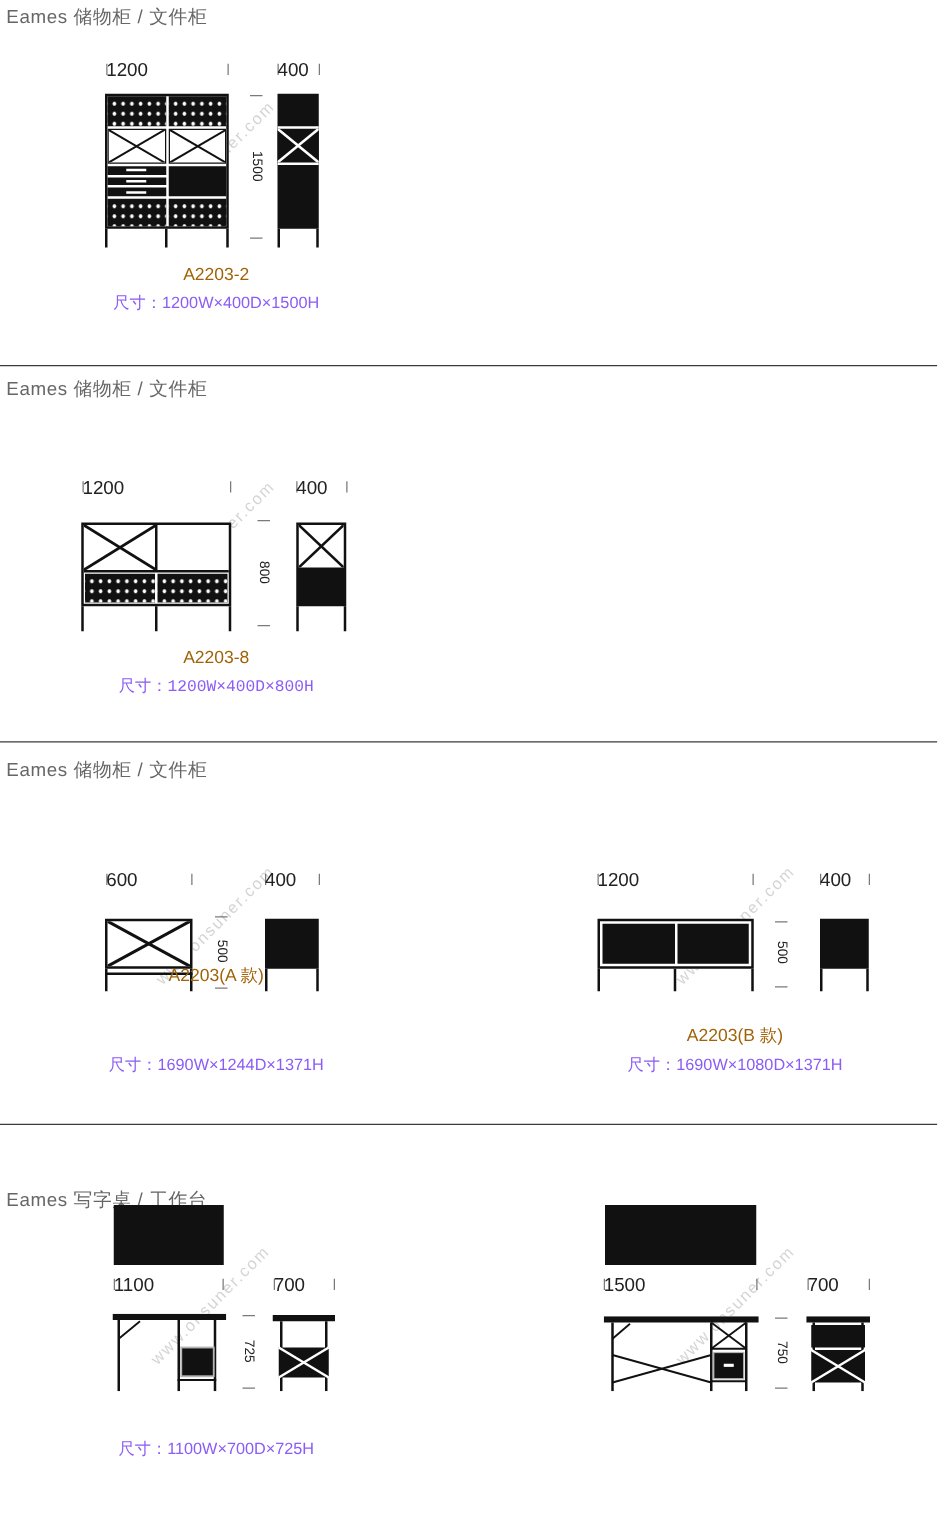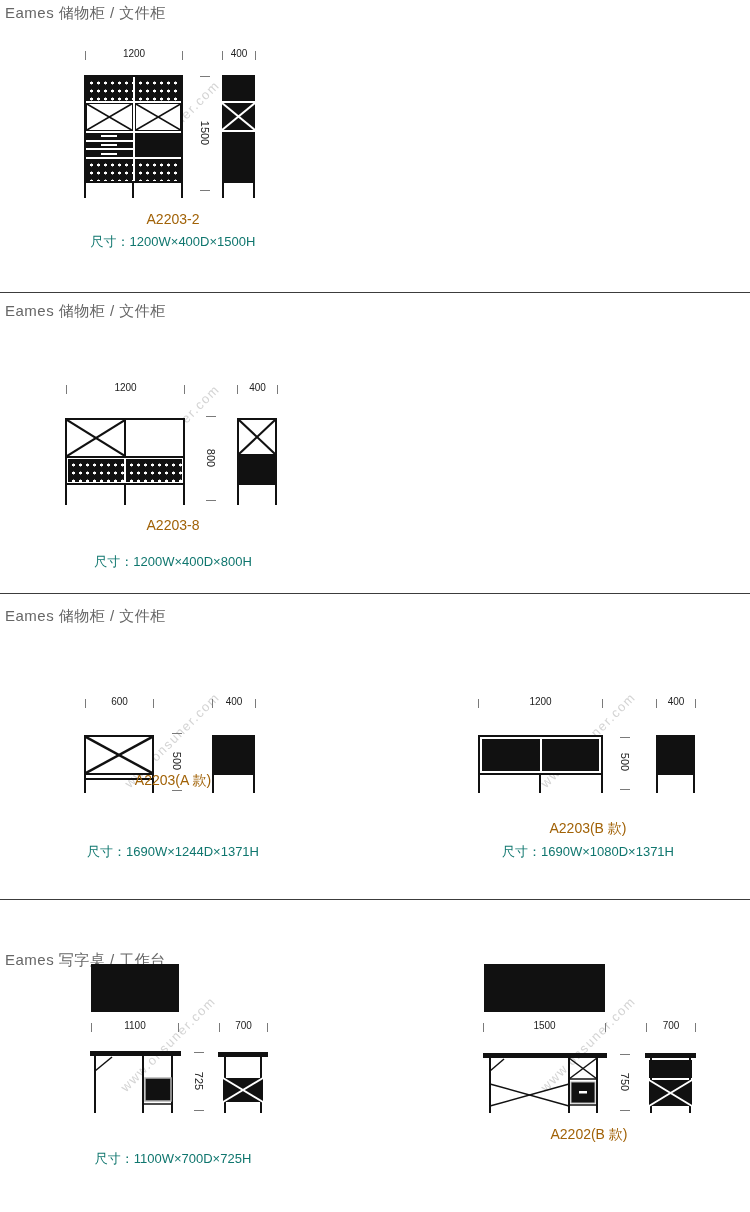--- a/index.html
+++ b/index.html
@@ -6,36 +6,36 @@
   #page{position:relative;width:750px;height:1212px;background:#fff;overflow:hidden;
         font-family:"Liberation Sans","DejaVu Sans",sans-serif;}
   .section-title{position:absolute;left:5px;font-size:15px;color:#666;letter-spacing:.5px;white-space:nowrap;}
   .divider{position:absolute;left:0;width:750px;height:1px;background:#3c3c3c;}
   .watermark{position:absolute;color:#d4d4d4;font-size:13px;letter-spacing:1.5px;white-space:nowrap;
              transform:translate(-50%,-50%) rotate(-45deg);pointer-events:none;}
   
   .hdim{position:absolute;height:12px;}
   .hdim .tick{position:absolute;top:1px;width:1px;height:9px;background:#7a7a7a;}
   .hdim .tl{left:0;} .hdim .tr{right:0;}
-  .hdim .dlabel{position:absolute;left:0;width:100%;top:-2px;text-align:center;font-size:10px;color:#222;}
+  .hdim .dlabel{position:absolute;left:0;width:100%;top:-2px;text-align:left;font-size:15px;color:#222;}
   
   .vtick{position:absolute;width:10px;height:1px;background:#7a7a7a;}
   .vlabel{position:absolute;font-size:11px;color:#222;white-space:nowrap;
           transform:translate(-50%,-50%) rotate(90deg);}
   
   .abs{position:absolute;}
   .body-box{position:absolute;box-sizing:border-box;border:2px solid #111;background:#fff;}
   .black{background:#111;}
   .leg{position:absolute;width:2px;background:#111;}
   .dots{background-color:#111;background-image:radial-gradient(circle,#fff 1.2px,rgba(0,0,0,0) 1.8px);
         background-size:7px 8px;background-position:2px 2px;}
   .xsvg{position:absolute;inset:0;width:100%;height:100%;display:block;}
   .xcell{position:relative;box-sizing:border-box;background:#fff;}
   .model{position:absolute;width:240px;text-align:center;font-size:14px;color:#a16207;white-space:nowrap;}
-  .size{position:absolute;width:240px;text-align:center;font-size:13px;color:#0f766e;white-space:nowrap;}
+  .size{position:absolute;width:240px;text-align:center;font-size:13px;color:#8b5cf6;white-space:nowrap;}
   .row{display:flex;gap:2px;}
   .drawercol{flex:1;display:flex;flex-direction:column;gap:2px;}
   .drw{flex:1;background:#111;position:relative;}
   .drw::after{content:"";position:absolute;left:50%;top:50%;width:16px;height:2px;background:#fff;transform:translate(-50%,-50%);}
 </style>
 </head>
 <body>
 
 <div id="page">
 
@@ -159,21 +159,21 @@
     <div class="black abs" style="left:0;top:38px;width:40px;height:29px;"></div>
     <div class="leg" style="left:0;top:67px;height:20px;"></div>
     <div class="leg" style="right:0;top:67px;height:20px;"></div>
   </div>
 
   <div class="vtick" style="left:206px;top:416px;"></div>
   <div class="vtick" style="left:206px;top:500px;"></div>
   <div class="vlabel" style="left:211px;top:458px;">800</div>
 
   <div class="model" style="left:53px;top:517px;">A2203-8</div>
-  <div class="size" style="left:53px;top:553px;">尺寸：1200W×400D×800H</div>
+  <div class="size" style="left:53px;top:540px;font-family:Liberation Mono, monospace;">尺寸：1200W×400D×800H</div>
 
   <div class="divider" style="top:593px;"></div>
 
   <div class="section-title" style="top:607px;">Eames 储物柜 / 文件柜</div>
   <div class="watermark" style="left:172px;top:740px;">www.onsuner.com</div>
   <div class="watermark" style="left:588px;top:740px;">www.onsuner.com</div>
 
   <div class="hdim" style="left:85px;top:698px;width:69px;">
     <span class="tick tl"></span>
     <span class="tick tr"></span>
@@ -324,15 +324,14 @@
     <rect x="4" y="7" width="43" height="18" fill="#111"></rect>
     <rect x="4" y="27" width="43" height="26" fill="#111"></rect>
     <line x1="4" y1="27" x2="47" y2="53" stroke="#fff" stroke-width="2"></line>
     <line x1="4" y1="53" x2="47" y2="27" stroke="#fff" stroke-width="2"></line>
   </svg>
 
   <div class="vtick" style="left:620px;top:1054px;"></div>
   <div class="vtick" style="left:620px;top:1110px;"></div>
   <div class="vlabel" style="left:625px;top:1082px;">750</div>
 
-  <div class="model" style="left:469px;top:1126px;">A2202(B 款)</div>
 
 </div>
 
 </body></html>

